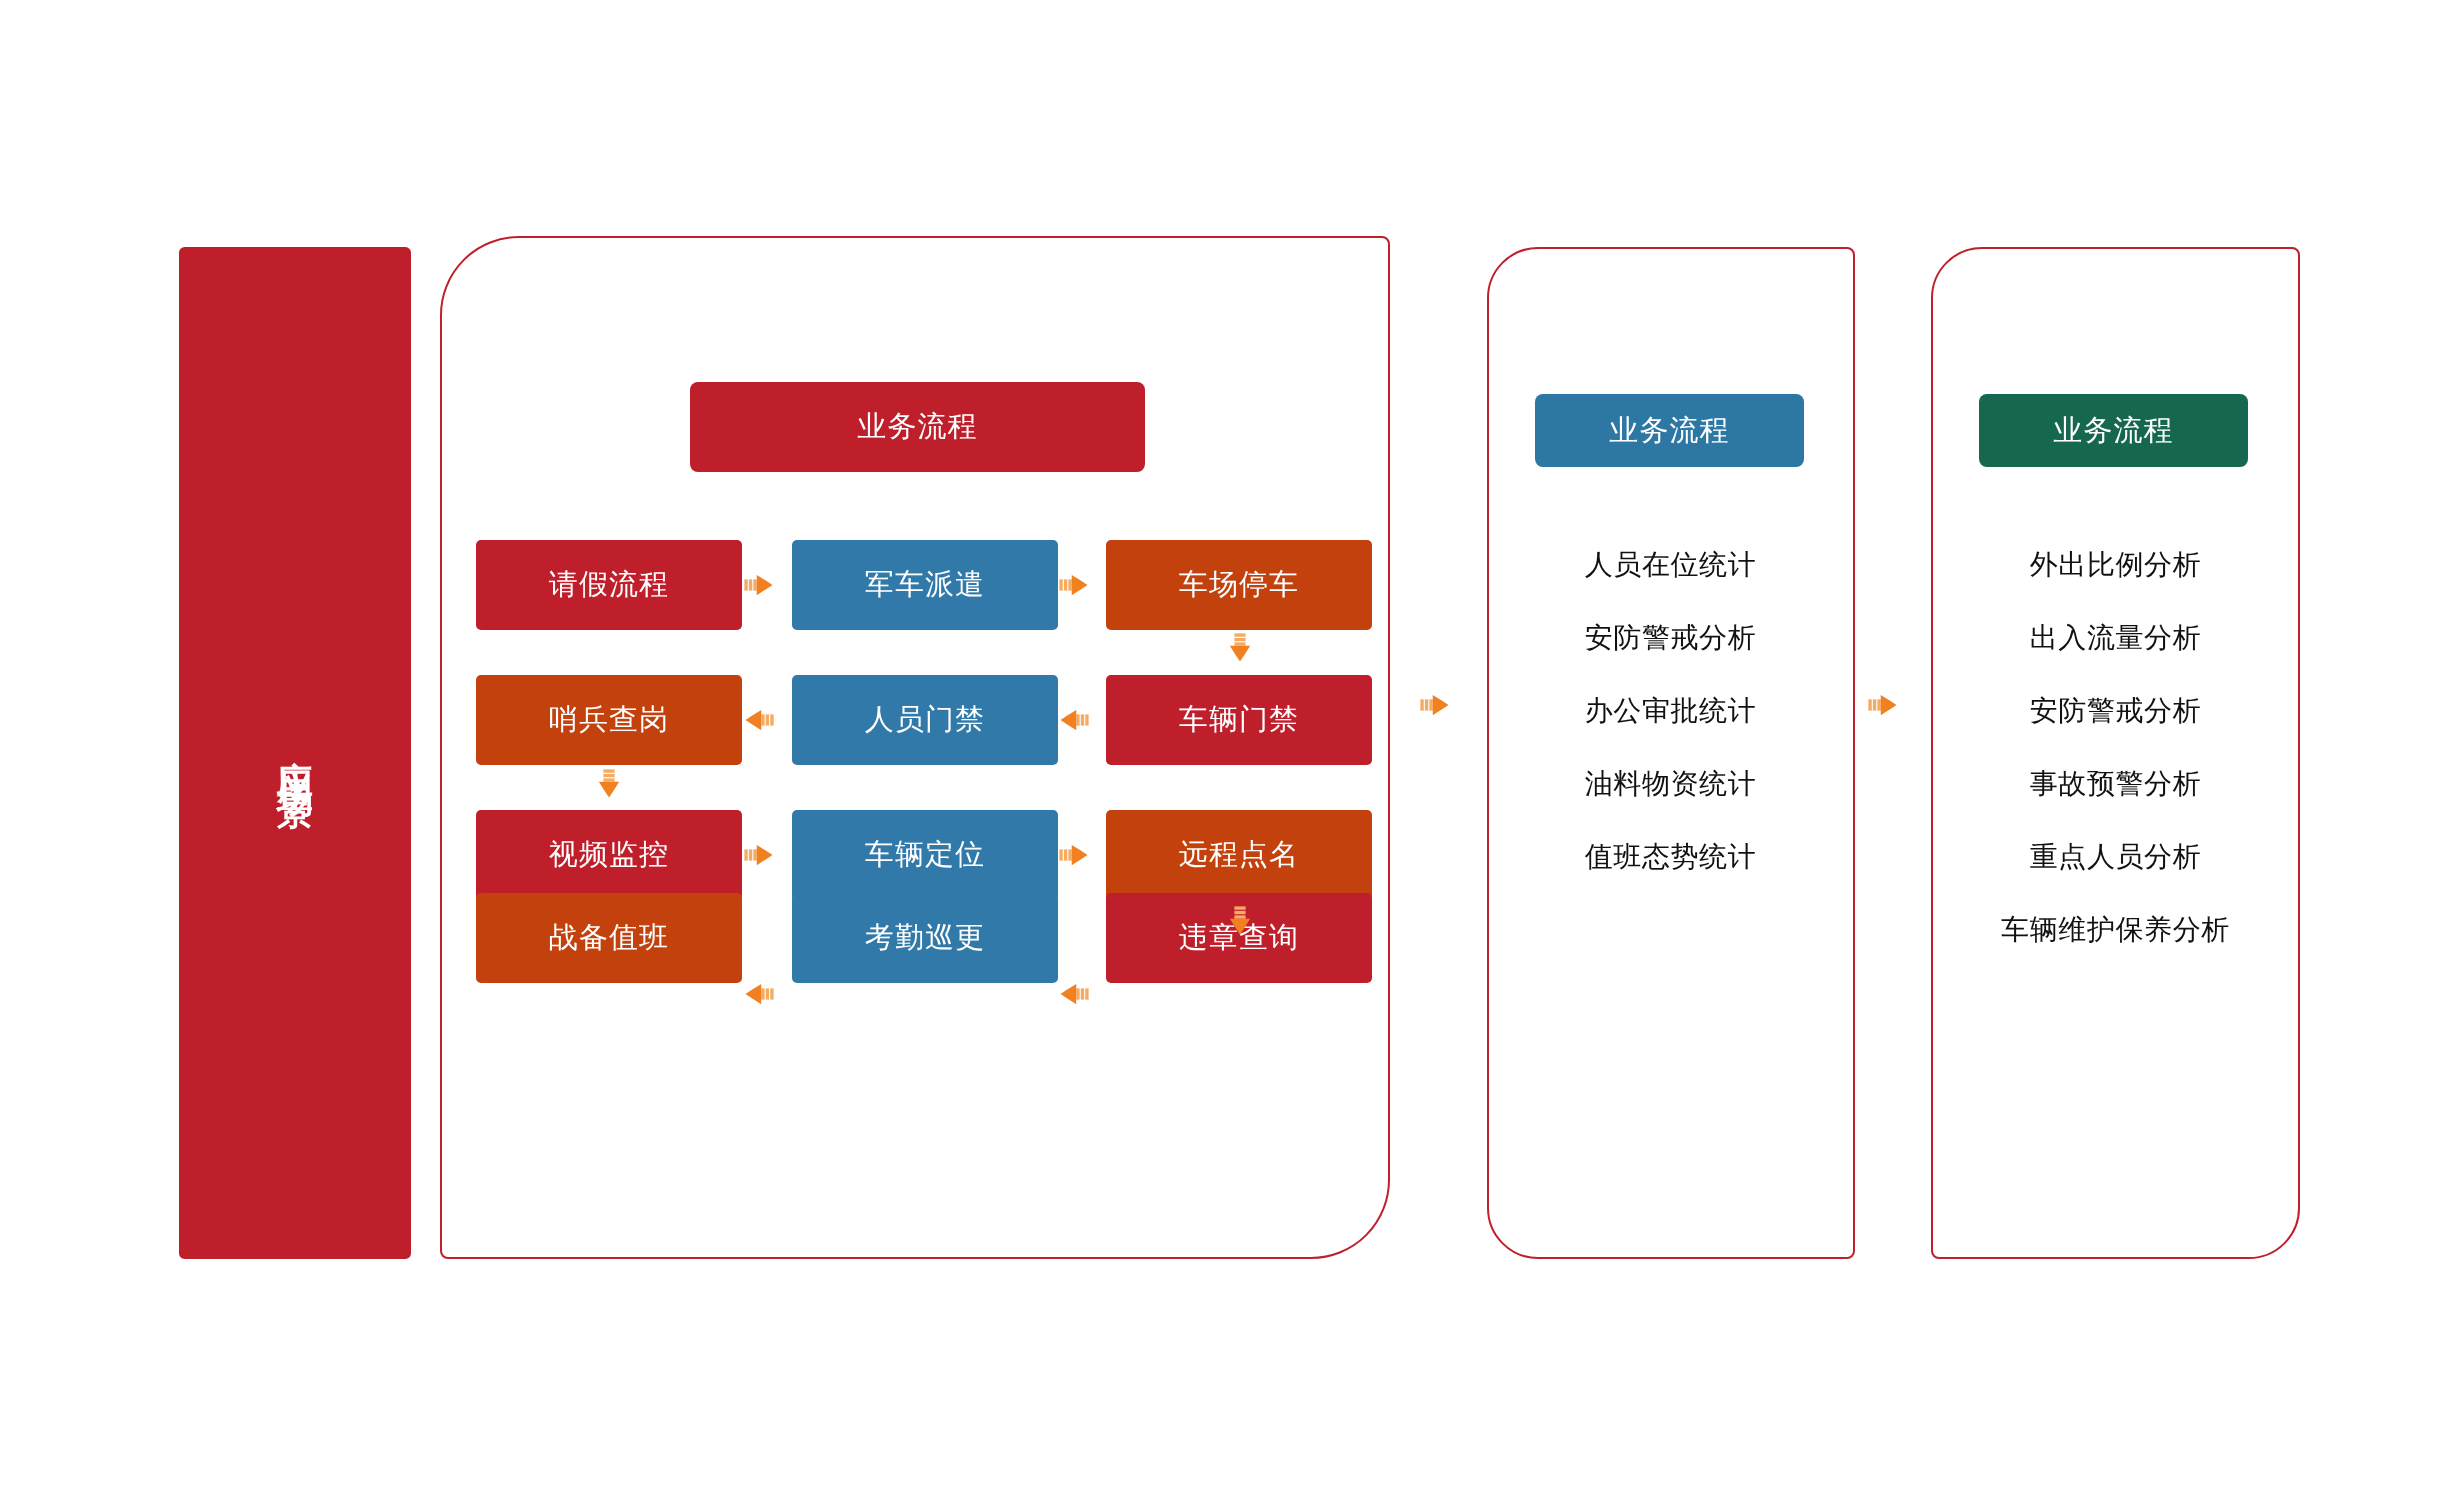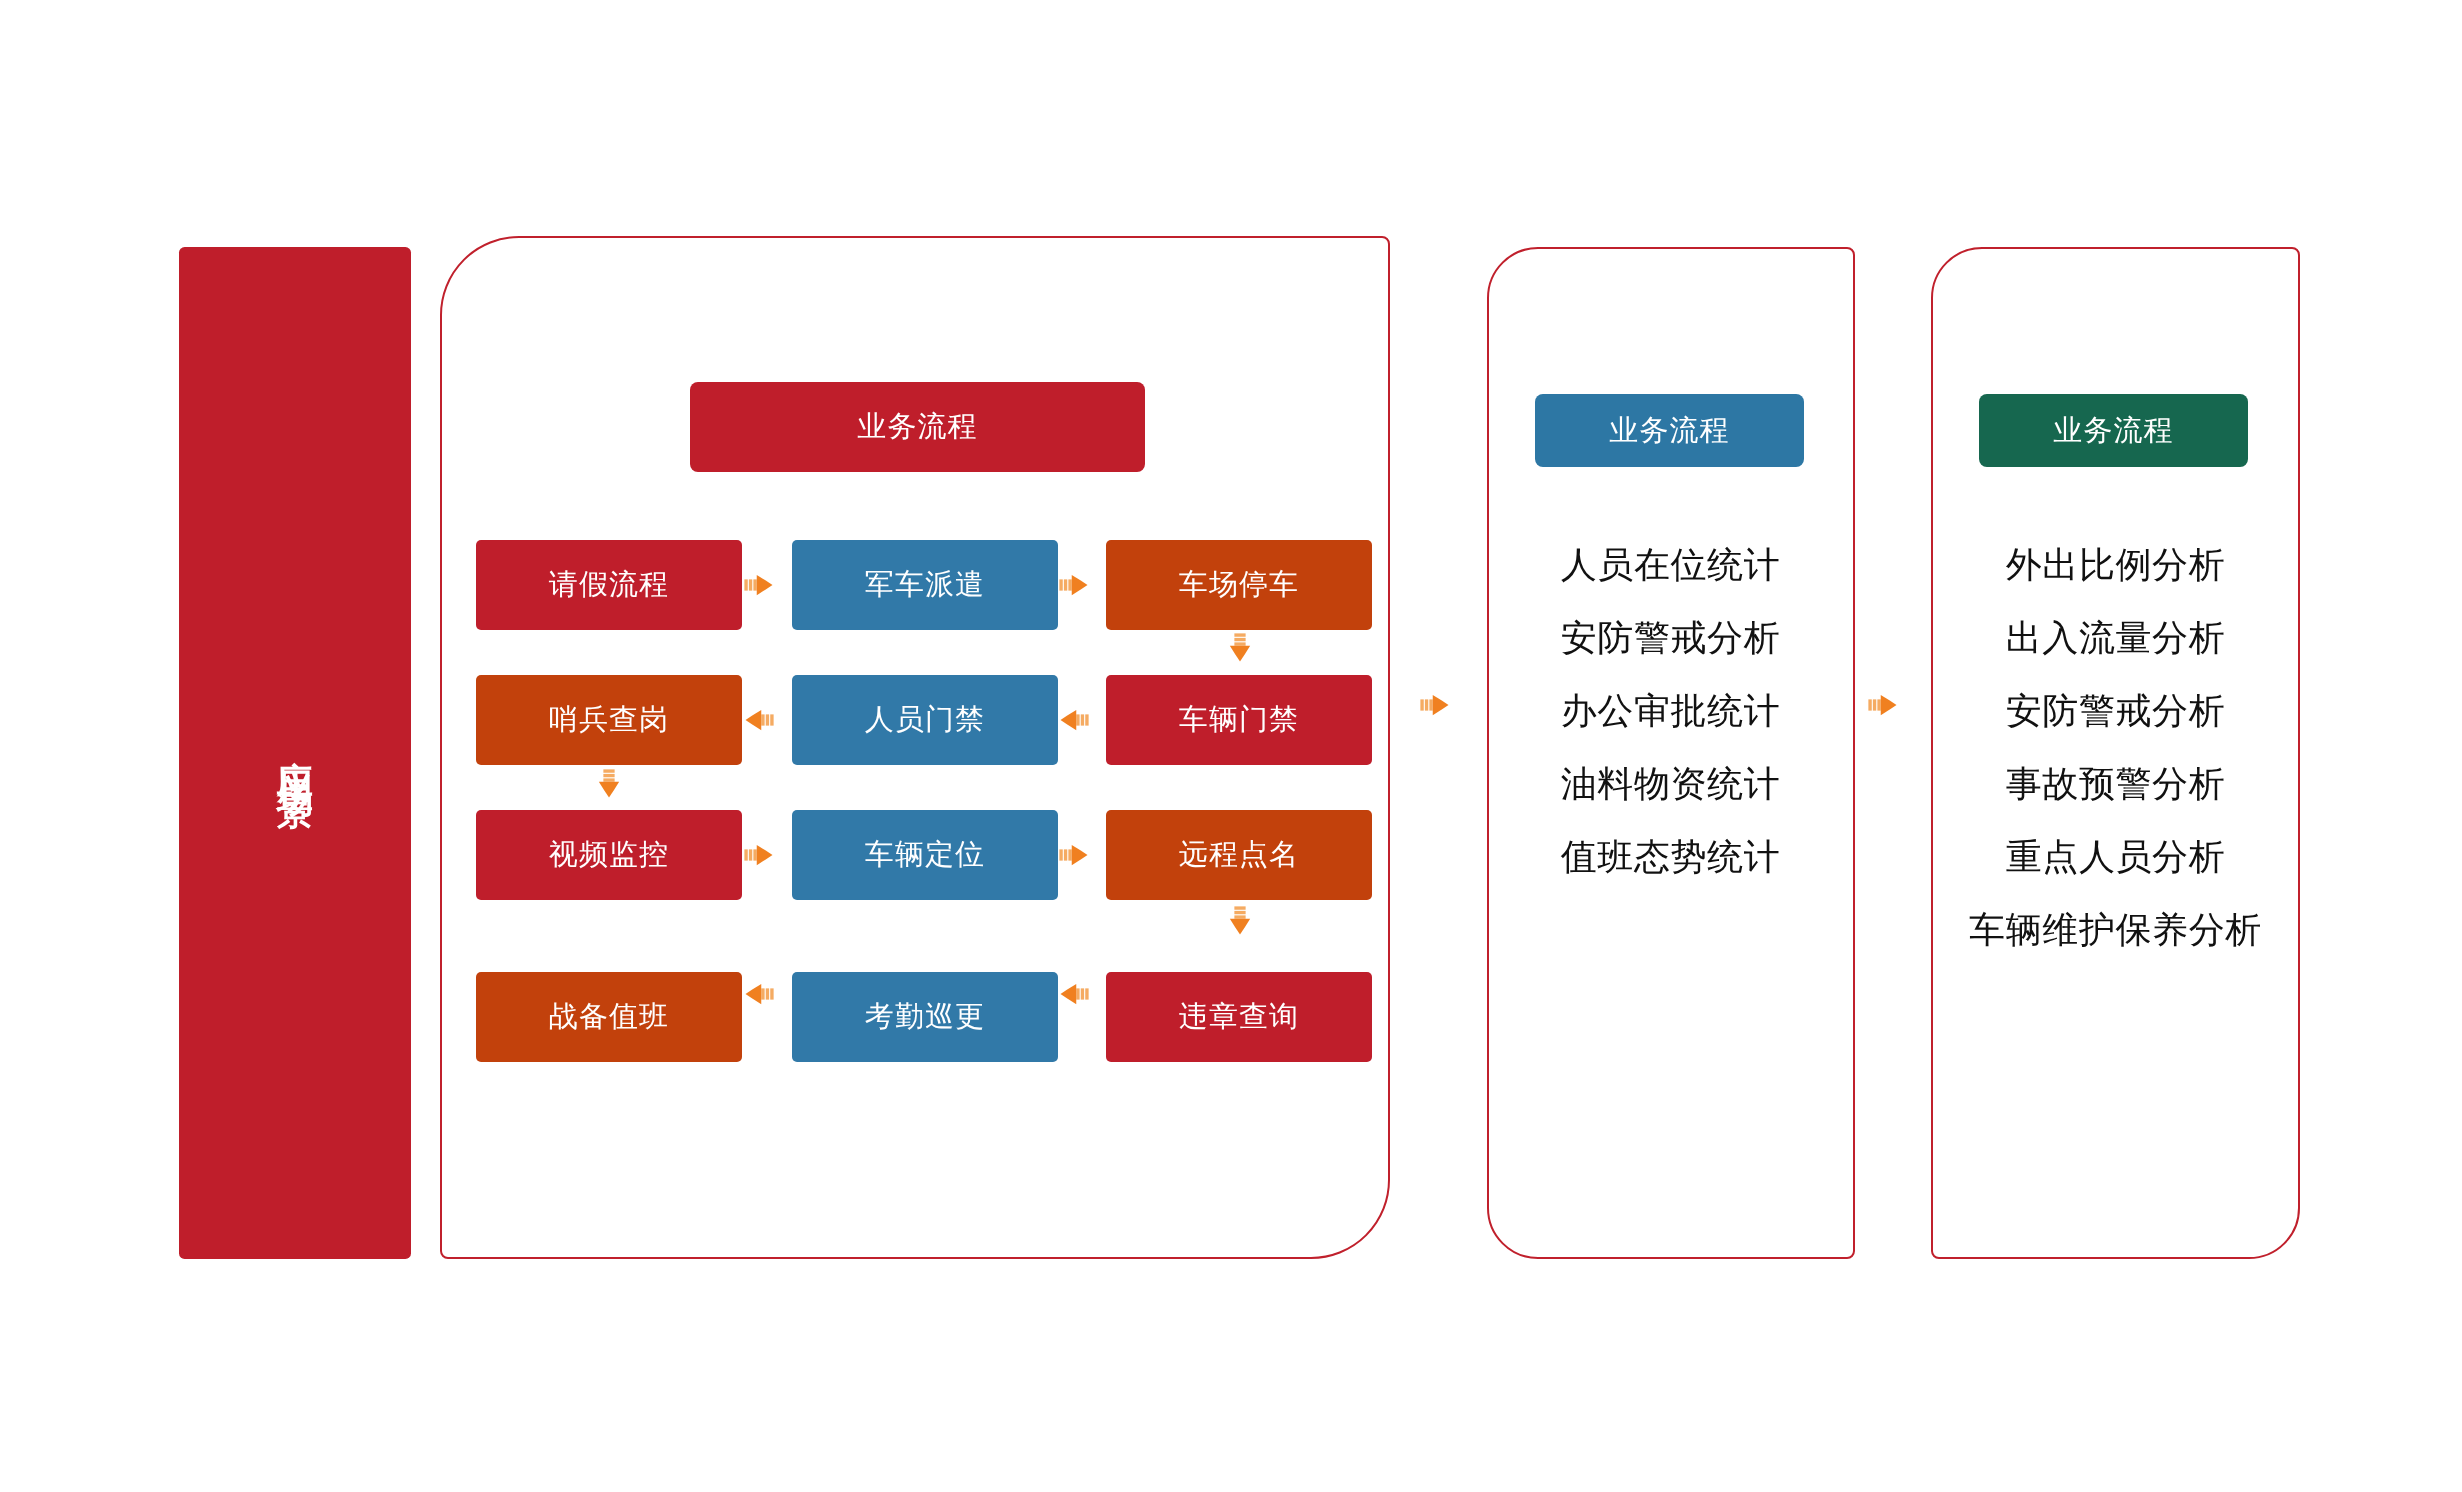--- a/index.html
+++ b/index.html
@@ -130,21 +130,21 @@
   .pbox.green { background: #c2410c; }
 
   
   .c1 { left: 476px; }
   .c2 { left: 792px; }
   .c3 { left: 1106px; }
   
   .r1 { top: 540px; }
   .r2 { top: 675px; }
   .r3 { top: 810px; }
-  .r4 { top: 972px; }
+  .r4 { top: 893px; }
 
   
   .arrow {
     position: absolute;
     width: 36px;
     height: 36px;
   }
   .arrow svg { display: block; width: 100%; height: 100%; }
 
   .arrow-h-right-1 { left: 741px; top: 567px; }
@@ -167,21 +167,21 @@
   .list {
     position: absolute;
     display: flex;
     flex-direction: column;
   }
   #stats-list   { left: 1495px; top: 528px;  width: 351px; }
   #analysis-list{ left: 1940px; top: 528px;  width: 351px; }
   .list-item {
     text-align: center;
     color: #111111;
-    font-size: 36px;
+    font-size: 28px;
     letter-spacing: 0.6px;
     line-height: 1;
     height: 73px;
     display: flex;
     align-items: center;
     justify-content: center;
     white-space: nowrap;
   }
 </style>
 </head>

